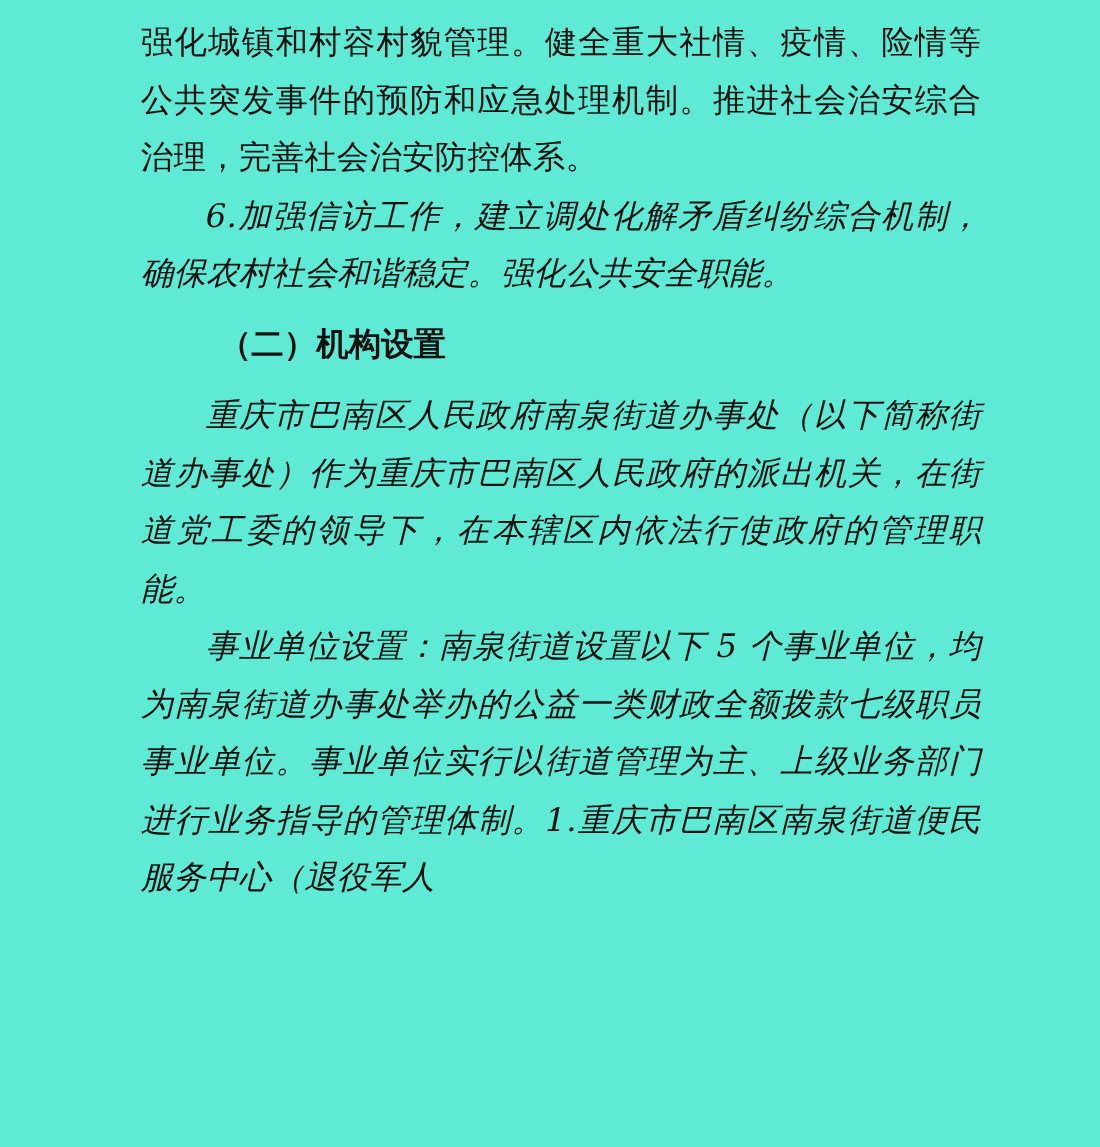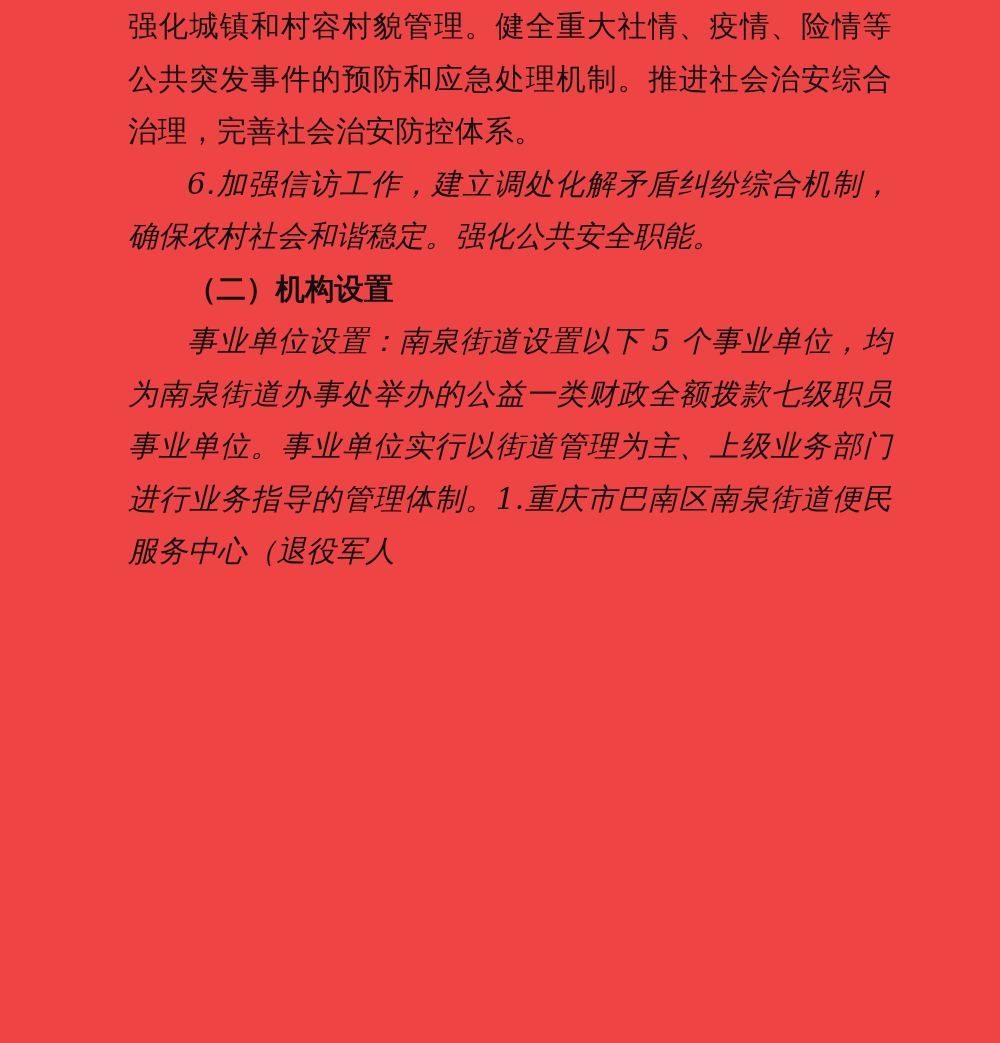--- a/index.html
+++ b/index.html
@@ -11,47 +11,48 @@
     width: 1000px;
     height: 1043px;
     overflow: hidden;
     font-family: "DejaVu Serif", "Liberation Serif", serif;
     color: #1a1a1a;
   }
   .page {
     box-sizing: border-box;
     width: 1000px;
     height: 1043px;
-    padding: 0 108px 0 128px;
-    background: #ef4444;
+    padding: 12px 108px 0 128px;
+    background: #5eead4;
   }
   .para {
     font-size: 29.5px;
     line-height: 52.5px;
     text-align: justify;
     text-justify: inter-ideograph;
     margin: 0;
     letter-spacing: 0.2px;
     color: #121212;
     font-family: "DejaVu Serif", "Liberation Serif", serif;
   }
   .indent {
     text-indent: 2em;
     font-style: italic;
   }
   .heading {
     font-size: 29.5px;
     line-height: 52.5px;
     text-indent: 2em;
-    margin: 0;
+    margin: 12px;
     font-weight: bold;
     color: #101010;
   }
 </style>
 </head>
 <body>
 
 <div class="page">
   <p class="para">强化城镇和村容村貌管理。健全重大社情、疫情、险情等公共突发事件的预防和应急处理机制。推进社会治安综合治理，完善社会治安防控体系。</p>
   <p class="para indent">6.加强信访工作，建立调处化解矛盾纠纷综合机制，确保农村社会和谐稳定。强化公共安全职能。</p>
   <p class="heading">（二）机构设置</p>
+  <p class="para indent">重庆市巴南区人民政府南泉街道办事处（以下简称街道办事处）作为重庆市巴南区人民政府的派出机关，在街道党工委的领导下，在本辖区内依法行使政府的管理职能。</p>
   <p class="para indent">事业单位设置：南泉街道设置以下 5 个事业单位，均为南泉街道办事处举办的公益一类财政全额拨款七级职员事业单位。事业单位实行以街道管理为主、上级业务部门进行业务指导的管理体制。1.重庆市巴南区南泉街道便民服务中心（退役军人</p>
 </div>
 
 </body></html>

